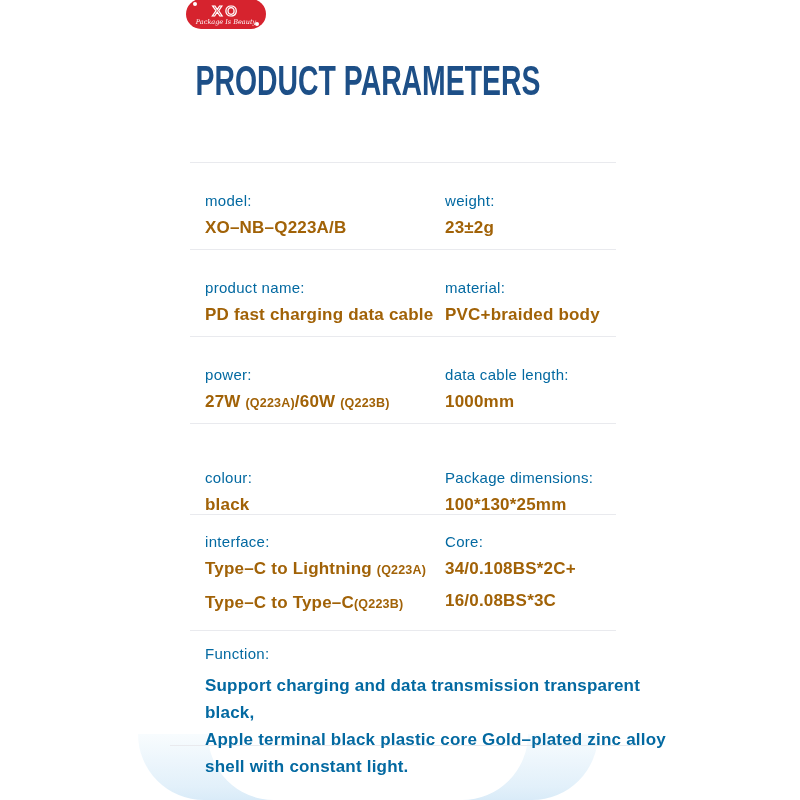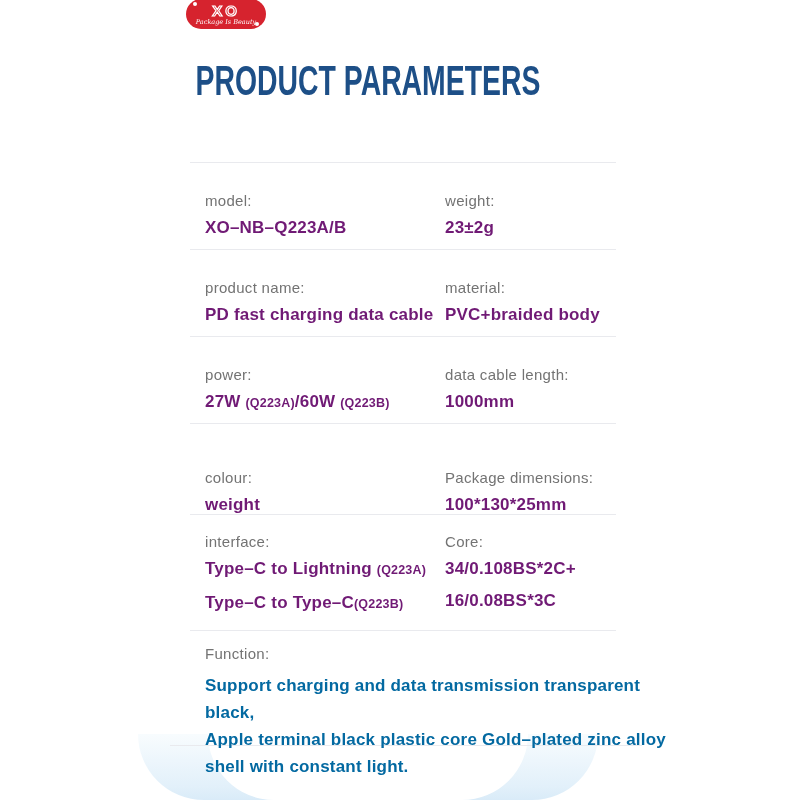--- a/index.html
+++ b/index.html
@@ -57,22 +57,22 @@
   .hr5{top:514px}.hr6{top:630px}
   .hr7{top:745px;left:170px;width:472px;}
 
   
   .cell{position:absolute;}
   .col-left{left:205px;}
   .col-right{left:445px;}
   .r1{top:191px}.r2{top:278px}.r3{top:365px}.r4{top:468px}.r5{top:532px}
   .fn{top:644px;left:205px;}
 
-  .label{font-size:15px;line-height:20px;color:#737373;letter-spacing:0.3px;white-space:nowrap;}
-  .value{margin-top:5px;font-size:17px;line-height:23px;font-weight:bold;color:#701a75;letter-spacing:0.2px;white-space:nowrap;}
+  .label{font-size:15px;line-height:20px;color:#0369a1;letter-spacing:0.3px;white-space:nowrap;}
+  .value{margin-top:5px;font-size:17px;line-height:23px;font-weight:bold;color:#a16207;letter-spacing:0.2px;white-space:nowrap;}
   .value .small{font-size:12.5px;}
   .value.v2{margin-top:9px;}
 
   .fn-text{margin-top:8px;width:470px;font-size:17px;line-height:27px;font-weight:bold;color:#0369a1;letter-spacing:0.2px;}
   .fn-line{display:block;}
 </style>
 </head>
 <body>
 
 <div class="page">
@@ -117,21 +117,21 @@
     <div class="label">power:</div>
     <div class="value"><span>27W </span><span class="small">(Q223A)</span><span>/60W </span><span class="small">(Q223B)</span></div>
   </div>
   <div class="cell col-right r3">
     <div class="label">data cable length:</div>
     <div class="value">1000mm</div>
   </div>
 
   <div class="cell col-left r4">
     <div class="label">colour:</div>
-    <div class="value">weight</div>
+    <div class="value">black</div>
   </div>
   <div class="cell col-right r4">
     <div class="label">Package dimensions:</div>
     <div class="value">100*130*25mm</div>
   </div>
 
   <div class="cell col-left r5">
     <div class="label">interface:</div>
     <div class="value"><span>Type–C to Lightning </span><span class="small">(Q223A)</span></div>
     <div class="value v2"><span>Type–C to Type–C</span><span class="small">(Q223B)</span></div>

